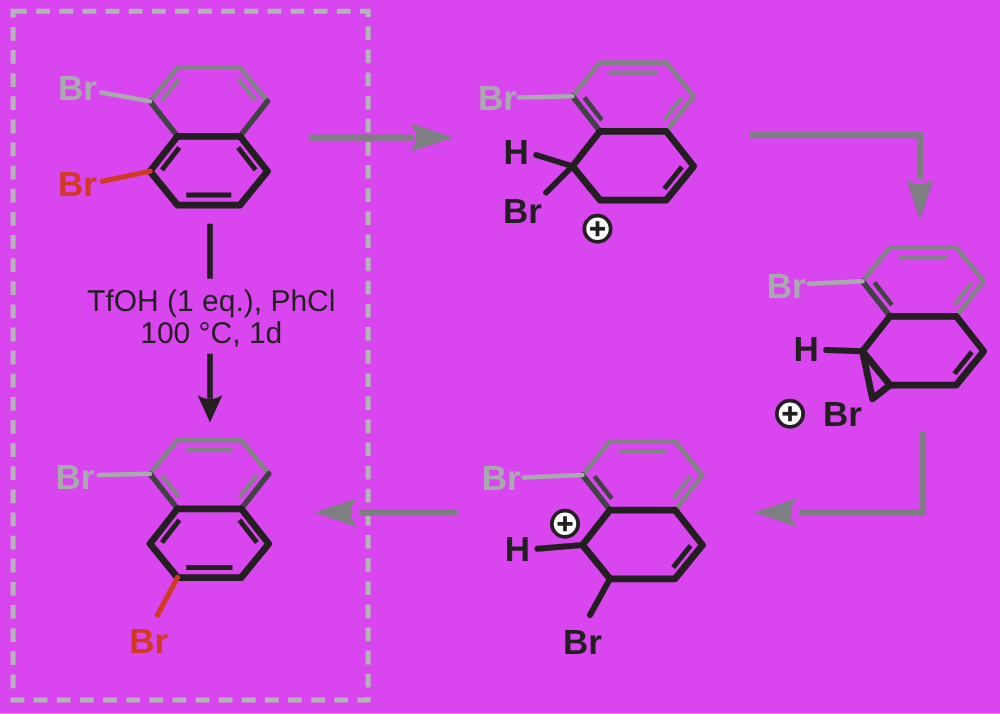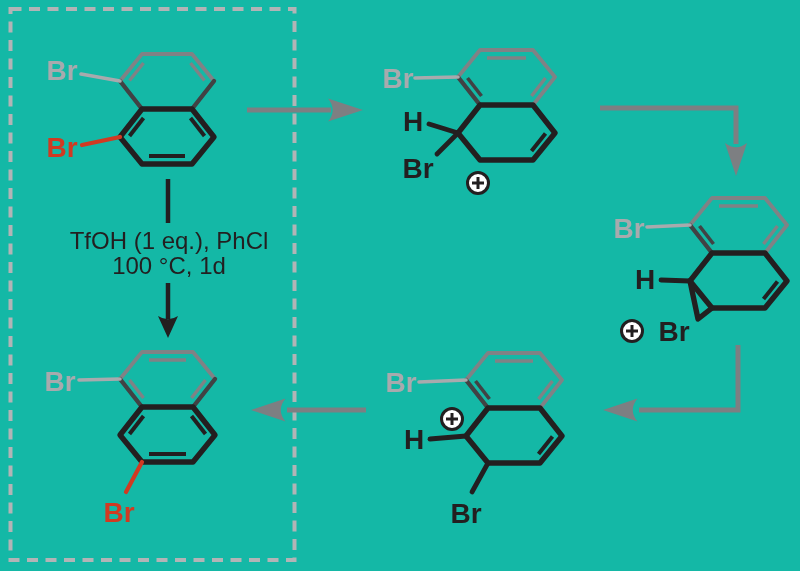--- a/index.html
+++ b/index.html
@@ -1,16 +1,16 @@
 <!DOCTYPE html>
 <html><head>
 <meta charset="utf-8">
 <style>
   html,body{margin:0;padding:0;background:#ffffff;}
-  #stage{position:relative;width:800px;height:571px;background:#14b8a6;overflow:hidden;
+  #stage{position:relative;width:800px;height:571px;background:#d946ef;overflow:hidden;
          font-family:"Liberation Sans",sans-serif;}
   svg{display:block;}
   
   .g   {stroke:#808285;stroke-width:3.8;fill:none;stroke-linejoin:round;stroke-linecap:round;}
   .gi  {stroke:#808285;stroke-width:3.4;fill:none;}
   .tr  {stroke:#414244;stroke-width:4.4;fill:none;stroke-linecap:round;}   
   .tri {stroke:#414244;stroke-width:3.6;fill:none;}
   .k   {stroke:#231f20;stroke-width:5.4;fill:none;stroke-linejoin:round;stroke-linecap:round;}
   .ki  {stroke:#231f20;stroke-width:4;fill:none;}
   .bg  {stroke:#a8aaad;stroke-width:3.6;fill:none;stroke-linecap:round;}

